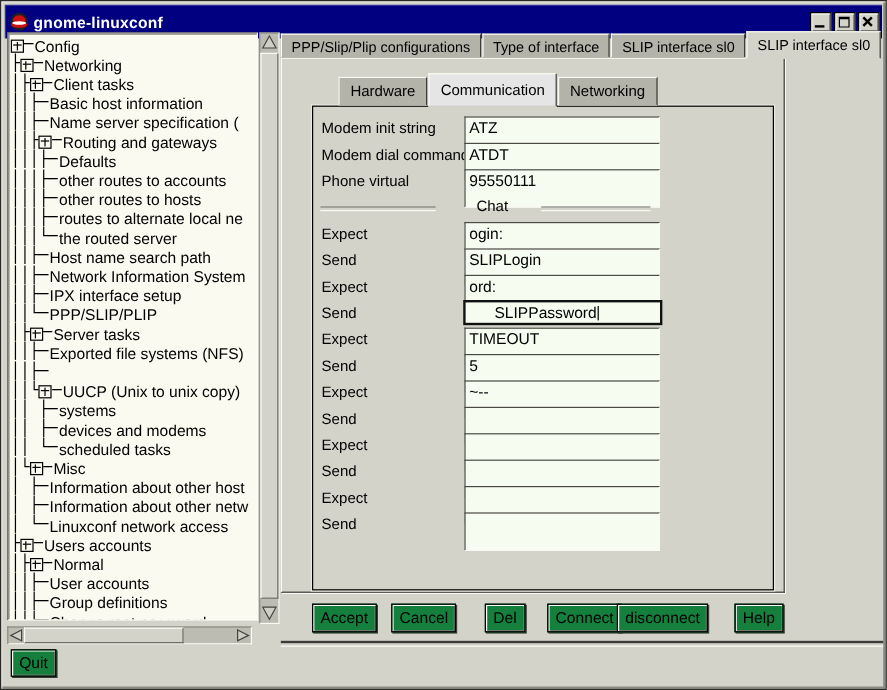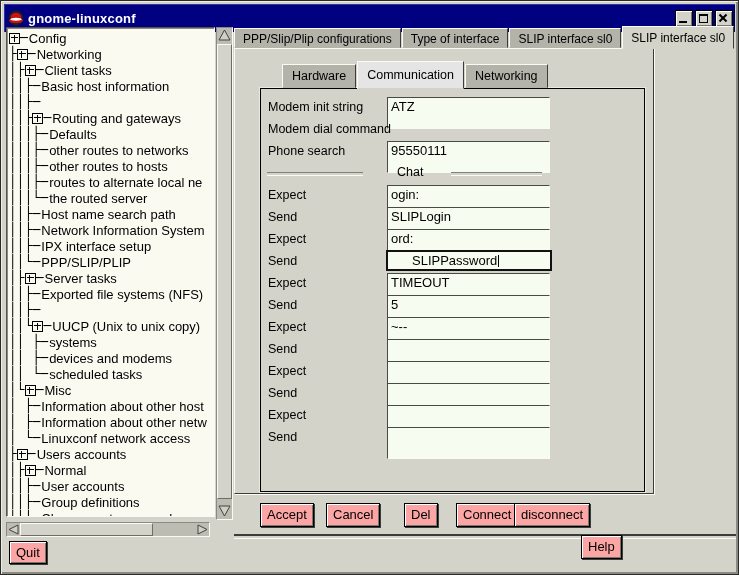--- a/index.html
+++ b/index.html
@@ -56,25 +56,25 @@
     border:1px solid;border-color:#4a4a44 #fbfbf3 #fbfbf3 #4a4a44;box-sizing:border-box;
     font-size:13px;color:#000;padding:1px 3px;white-space:nowrap;overflow:hidden;cursor:text;}
   .entry.focused{border:2px solid #111;left:125px;width:166px;height:21px;top:-1px;padding-left:24px;}
   .caret{display:inline-block;width:1px;height:12px;background:#000;vertical-align:-2px;margin-left:1px;}
   .chatsep{position:relative;height:22px;}
   .chatsep .ln{position:absolute;top:9px;height:2px;border-top:1px solid #80807a;border-bottom:1px solid #fbfbf3;}
   .chatsep .ln1{left:6px;width:96px;}
   .chatsep .ln2{left:190px;right:102px;}
   .chatsep .ct{position:absolute;left:136px;top:2px;font-size:12.5px;}
   
-  .btn{position:absolute;top:502px;height:24px;background:#fca5a5;border:1px solid #000;
+  .btn{position:absolute;top:502px;height:24px;background:#15803d;border:1px solid #000;
     box-shadow:inset 1px 1px 0 #fff, inset -1px -1px 0 #76766e, 1px 1px 0 #3c3c38;
     font-size:13px;color:#000;padding:0 6px;line-height:22px;text-align:center;cursor:default;box-sizing:border-box;white-space:nowrap;}
   #b-accept{left:259px;} #b-cancel{left:325px;} #b-del{left:403px;}
-  #b-connect{left:455px;} #b-disconnect{left:513px;} #b-help{left:580px;margin-top:32px;}
+  #b-connect{left:455px;} #b-disconnect{left:513px;} #b-help{left:611px;}
   #quitbtn{top:540px;left:8px;height:23px;}
   #bsep{position:absolute;left:233px;top:533px;width:502px;height:2px;border-top:2px solid #3c3c38;border-bottom:1px solid #fbfbf3;}
 </style>
 </head>
 <body>
 
 <div id="win">
 
   <div id="titlebar">
     <svg class="ticon" viewBox="0 0 16 16">
@@ -116,34 +116,35 @@
         <span class="pbox"></span>
         <span class="tg">─</span>
         <span class="tl">Client tasks</span>
       </div>
       <div class="trow">
         <span class="tg">││├─</span>
         <span class="tl">Basic host information</span>
       </div>
       <div class="trow">
         <span class="tg">││├─</span>
+        <span class="tl">Name server specification (</span>
       </div>
       <div class="trow">
         <span class="tg">││├</span>
         <span class="pbox"></span>
         <span class="tg">─</span>
         <span class="tl">Routing and gateways</span>
       </div>
       <div class="trow">
         <span class="tg">│││├─</span>
         <span class="tl">Defaults</span>
       </div>
       <div class="trow">
         <span class="tg">│││├─</span>
-        <span class="tl">other routes to networks</span>
+        <span class="tl">other routes to accounts</span>
       </div>
       <div class="trow">
         <span class="tg">│││├─</span>
         <span class="tl">other routes to hosts</span>
       </div>
       <div class="trow">
         <span class="tg">│││├─</span>
         <span class="tl">routes to alternate local ne</span>
       </div>
       <div class="trow">
@@ -274,23 +275,24 @@
         <div class="itab active">Communication</div>
         <div class="itab">Networking</div>
       </div>
     <div id="frame">
         <div class="frow">
           <span class="flabel">Modem init string</span>
           <div class="entry"><span>ATZ</span></div>
         </div>
         <div class="frow">
           <span class="flabel">Modem dial command</span>
-        </div>
-        <div class="frow">
-          <span class="flabel">Phone search</span>
+          <div class="entry"><span>ATDT</span></div>
+        </div>
+        <div class="frow">
+          <span class="flabel">Phone virtual</span>
           <div class="entry"><span>95550111</span></div>
         </div>
         <div class="chatsep">
           <span class="ln ln1"></span>
           <span class="ct">Chat</span>
           <span class="ln ln2"></span>
         </div>
         <div class="frow">
           <span class="flabel">Expect</span>
           <div class="entry"><span>ogin:</span></div>

